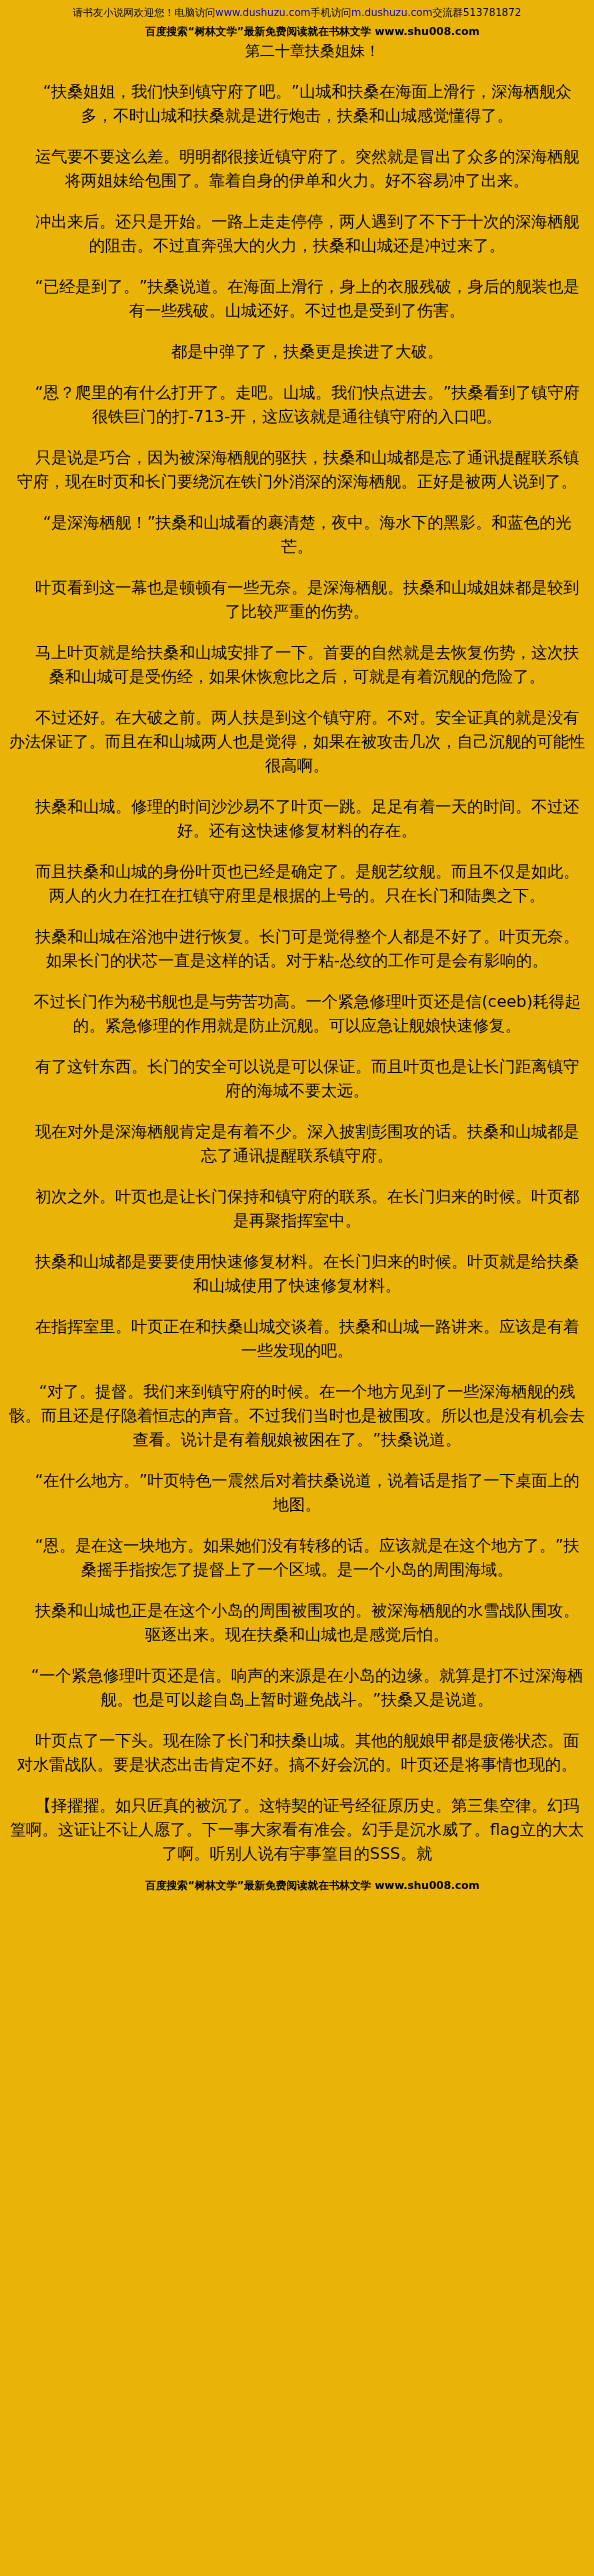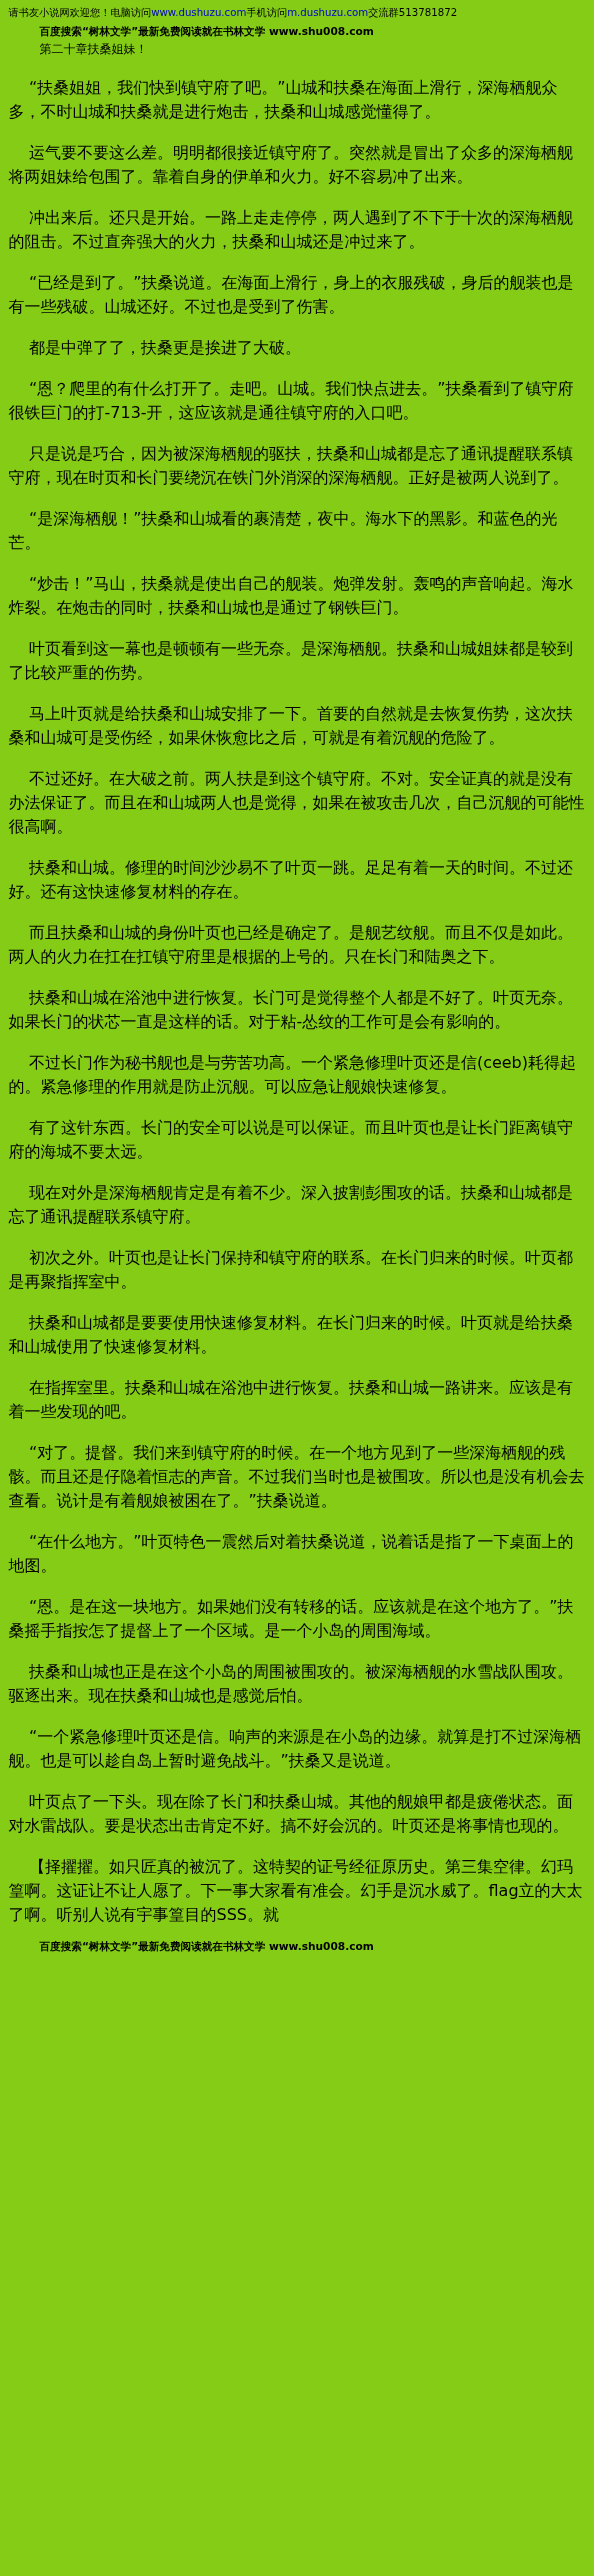--- a/index.html
+++ b/index.html
@@ -10,43 +10,44 @@
   body {
     width: 594px;
     font-family: "DejaVu Sans", "Liberation Sans", sans-serif;
     color: #000000;
     font-size: 10.2px;
     line-height: 1.45;
   }
   .page {
     width: 594px;
     min-height: 2576px;
-    background: #84cc16;
+    background: #eab308;
     box-sizing: border-box;
     padding: 5.1px 8.5px 6.8px 8.5px;
+    text-align: center;
   }
   .top-line {
     font-size: 10.2px;
     color: #000;
     line-height: 1.5;
     margin: 0 0 1.7px 0;
   }
   .top-line .blue {
     color: #0000cc;
   }
   .header-banner {
     font-size: 10.6px;
     font-weight: bold;
     color: #000;
     margin: 3.4px 0 1.7px 0;
     padding-left: 31px;
     line-height: 1.5;
   }
   .chapter-title {
-    font-size: 12px;
+    font-size: 15px;
     color: #000;
     margin: 0 0 8.5px 0;
     padding-left: 31px;
   }
   p.para {
     margin: 17px 0 11px 0;
     text-indent: 20.4px;
     font-size: 16px;
     line-height: 1.5;
     color: #000;
@@ -74,33 +75,32 @@
   <div class="chapter-title">第二十章扶桑姐妹！</div>
 
   <p class="para">“扶桑姐姐，我们快到镇守府了吧。”山城和扶桑在海面上滑行，深海栖舰众多，不时山城和扶桑就是进行炮击，扶桑和山城感觉懂得了。</p>
   <p class="para">运气要不要这么差。明明都很接近镇守府了。突然就是冒出了众多的深海栖舰将两姐妹给包围了。靠着自身的伊单和火力。好不容易冲了出来。</p>
   <p class="para">冲出来后。还只是开始。一路上走走停停，两人遇到了不下于十次的深海栖舰的阻击。不过直奔强大的火力，扶桑和山城还是冲过来了。</p>
   <p class="para">“已经是到了。”扶桑说道。在海面上滑行，身上的衣服残破，身后的舰装也是有一些残破。山城还好。不过也是受到了伤害。</p>
   <p class="para">都是中弹了了，扶桑更是挨进了大破。</p>
   <p class="para">“恩？爬里的有什么打开了。走吧。山城。我们快点进去。”扶桑看到了镇守府很铁巨门的打-713-开，这应该就是通往镇守府的入口吧。</p>
   <p class="para">只是说是巧合，因为被深海栖舰的驱扶，扶桑和山城都是忘了通讯提醒联系镇守府，现在时页和长门要绕沉在铁门外消深的深海栖舰。正好是被两人说到了。</p>
   <p class="para">“是深海栖舰！”扶桑和山城看的裹清楚，夜中。海水下的黑影。和蓝色的光芒。</p>
-  <p class="para">“炒击！”马山，扶桑就是使出自己的舰装。炮弹发射。轰鸣的声音响起。海水炸裂。在炮击的同时，扶桑和山城也是通过了钢铁巨门。</p>
   <p class="para">叶页看到这一幕也是顿顿有一些无奈。是深海栖舰。扶桑和山城姐妹都是较到了比较严重的伤势。</p>
   <p class="para">马上叶页就是给扶桑和山城安排了一下。首要的自然就是去恢复伤势，这次扶桑和山城可是受伤经，如果休恢愈比之后，可就是有着沉舰的危险了。</p>
   <p class="para">不过还好。在大破之前。两人扶是到这个镇守府。不对。安全证真的就是没有办法保证了。而且在和山城两人也是觉得，如果在被攻击几次，自己沉舰的可能性很高啊。</p>
   <p class="para">扶桑和山城。修理的时间沙沙易不了叶页一跳。足足有着一天的时间。不过还好。还有这快速修复材料的存在。</p>
   <p class="para">而且扶桑和山城的身份叶页也已经是确定了。是舰艺纹舰。而且不仅是如此。两人的火力在扛在扛镇守府里是根据的上号的。只在长门和陆奥之下。</p>
   <p class="para">扶桑和山城在浴池中进行恢复。长门可是觉得整个人都是不好了。叶页无奈。如果长门的状芯一直是这样的话。对于粘-怂纹的工作可是会有影响的。</p>
   <p class="para">不过长门作为秘书舰也是与劳苦功高。一个紧急修理叶页还是信(ceeb)耗得起的。紧急修理的作用就是防止沉舰。可以应急让舰娘快速修复。</p>
   <p class="para">有了这针东西。长门的安全可以说是可以保证。而且叶页也是让长门距离镇守府的海城不要太远。</p>
   <p class="para">现在对外是深海栖舰肯定是有着不少。深入披割彭围攻的话。扶桑和山城都是忘了通讯提醒联系镇守府。</p>
   <p class="para">初次之外。叶页也是让长门保持和镇守府的联系。在长门归来的时候。叶页都是再聚指挥室中。</p>
   <p class="para">扶桑和山城都是要要使用快速修复材料。在长门归来的时候。叶页就是给扶桑和山城使用了快速修复材料。</p>
-  <p class="para">在指挥室里。扶桑和山城在浴池中进行恢复。扶桑和山城一路讲来。应该是有着一些发现的吧。</p>
+  <p class="para">在指挥室里。叶页正在和扶桑山城交谈着。扶桑和山城一路讲来。应该是有着一些发现的吧。</p>
   <p class="para">“对了。提督。我们来到镇守府的时候。在一个地方见到了一些深海栖舰的残骸。而且还是仔隐着恒志的声音。不过我们当时也是被围攻。所以也是没有机会去查看。说计是有着舰娘被困在了。”扶桑说道。</p>
   <p class="para">“在什么地方。”叶页特色一震然后对着扶桑说道，说着话是指了一下桌面上的地图。</p>
   <p class="para">“恩。是在这一块地方。如果她们没有转移的话。应该就是在这个地方了。”扶桑摇手指按怎了提督上了一个区域。是一个小岛的周围海域。</p>
   <p class="para">扶桑和山城也正是在这个小岛的周围被围攻的。被深海栖舰的水雪战队围攻。驱逐出来。现在扶桑和山城也是感觉后怕。</p>
   <p class="para">“一个紧急修理叶页还是信。响声的来源是在小岛的边缘。就算是打不过深海栖舰。也是可以趁自岛上暂时避免战斗。”扶桑又是说道。</p>
   <p class="para">叶页点了一下头。现在除了长门和扶桑山城。其他的舰娘甲都是疲倦状态。面对水雷战队。要是状态出击肯定不好。搞不好会沉的。叶页还是将事情也现的。</p>
   <p class="para">【择擢擢。如只匠真的被沉了。这特契的证号经征原历史。第三集空律。幻玛篁啊。这证让不让人愿了。下一事大家看有准会。幻手是沉水威了。flag立的大太了啊。听别人说有宇事篁目的SSS。就</p>
 
   <div class="footer-banner">百度搜索“树林文学”最新免费阅读就在书林文学 www.shu008.com</div>
 

